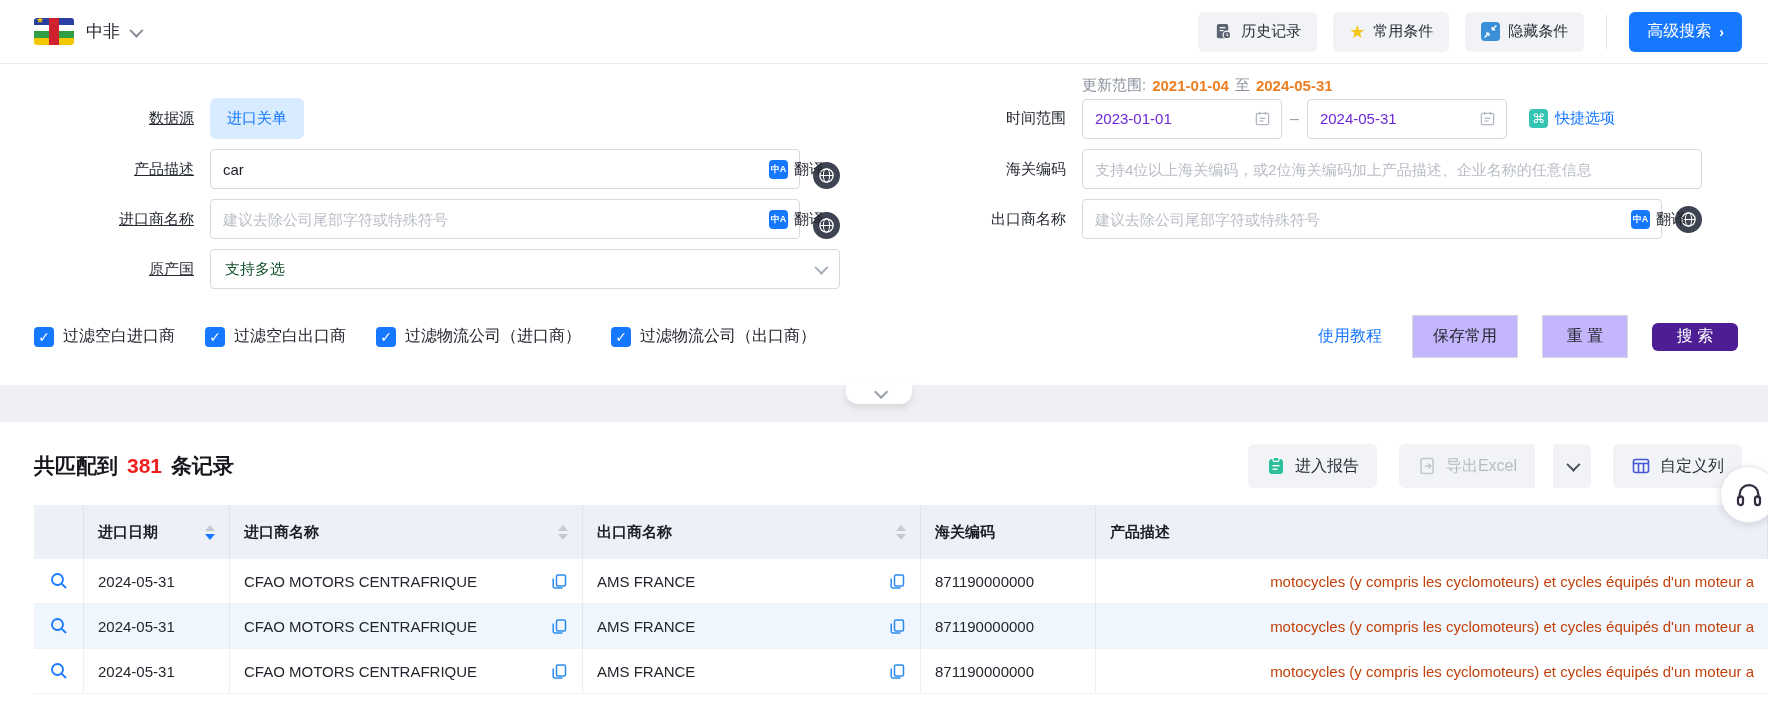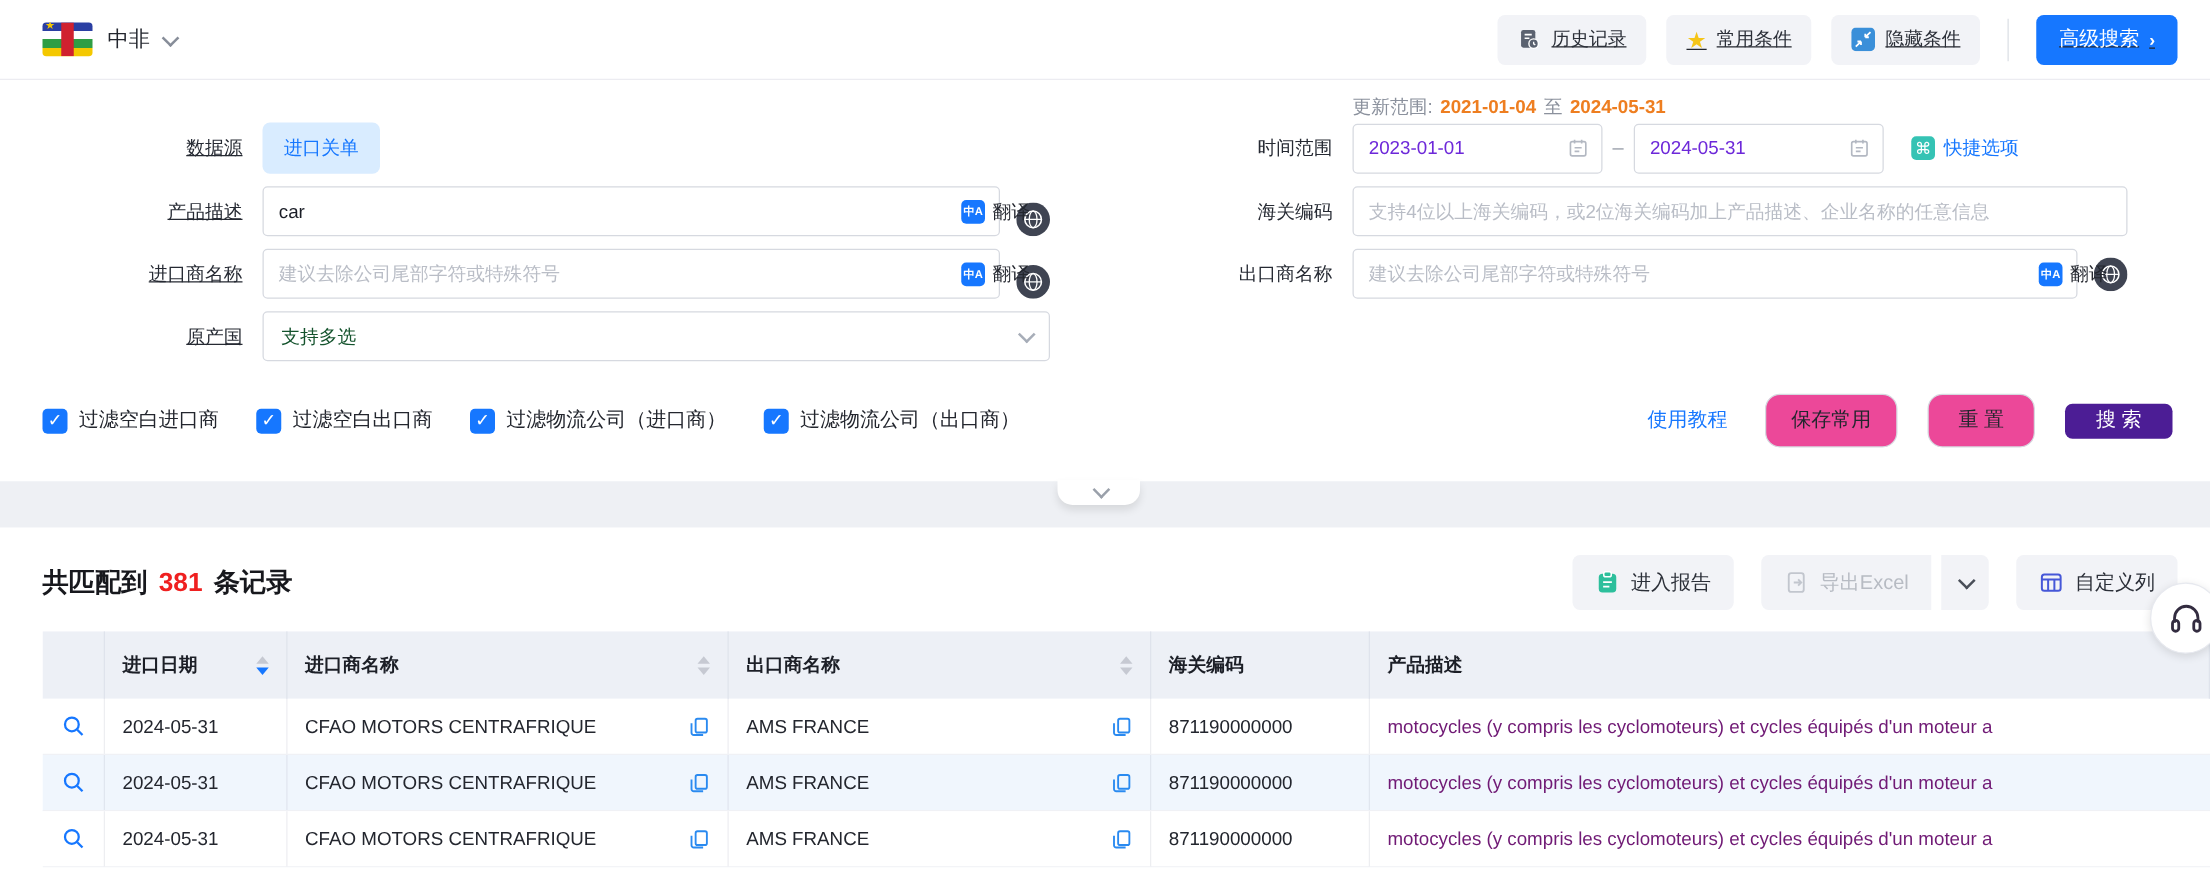--- a/index.html
+++ b/index.html
@@ -7,21 +7,21 @@
   .page{position:relative;width:1768px;height:716px;}
 
   
   .topbar{height:64px;background:#fff;border-bottom:1px solid #ececf1;display:flex;align-items:center;padding:0 26px 0 34px;box-sizing:border-box;}
   .flag{width:40px;height:27px;border-radius:3px;overflow:hidden;position:relative;flex:0 0 auto;
         background:linear-gradient(#2b3fa3 0 25%,#ffffff 25% 50%,#2f9e44 50% 75%,#f4c800 75% 100%);}
   .flag .band{position:absolute;left:15px;top:0;width:10px;height:27px;background:#d0212f;}
   .flag .star{position:absolute;left:2px;top:-3px;color:#f4c800;font-size:9px;}
   .country{font-size:17px;color:#23262e;margin-left:12px;}
   .chev{display:inline-block;width:8px;height:8px;border-right:2px solid #878d99;border-bottom:2px solid #878d99;transform:rotate(45deg) translateY(-2px);margin-left:10px;}
-  .tb-right{margin-left:auto;display:flex;align-items:center;gap:16px;text-decoration:underline;}
+  .tb-right{margin-left:auto;display:flex;align-items:center;gap:16px;}
   .tb-btn{height:40px;display:flex;align-items:center;gap:8px;background:#f2f3f7;border:none;border-radius:6px;padding:0 16px;font-size:15px;color:#2b2f38;font-family:inherit;cursor:pointer;}
   .star-ic{color:#f5c518;font-size:18px;line-height:1;}
   .vdiv{width:1px;height:34px;background:#dcdfe5;margin:0 6px;}
   .primary-btn{height:40px;background:#1677ff;color:#fff;border:none;border-radius:6px;padding:0 18px;font-size:16px;display:flex;align-items:center;gap:8px;font-family:inherit;cursor:pointer;}
   .primary-btn .arrow{font-size:14px;font-weight:bold;}
 
   
   .filter-panel{background:#fff;position:relative;padding:8px 0 27px 0;}
   .update-row{margin-left:1082px;height:26px;display:flex;align-items:center;font-size:15px;gap:6px;}
   .muted{color:#8b919d;}
@@ -44,33 +44,33 @@
   .quick{display:flex;align-items:center;gap:7px;margin-left:22px;font-size:15px;color:#1677ff;cursor:pointer;}
   .cmd-badge{width:19px;height:19px;background:#35c3b4;border-radius:4px;color:#fff;font-size:13px;display:flex;align-items:center;justify-content:center;}
   .select-box{width:100%;height:40px;border:1px solid #d6d9e0;border-radius:4px;display:flex;align-items:center;padding:0 14px;box-sizing:border-box;font-size:15px;color:#14532d;cursor:pointer;}
   .select-box .chev{margin-left:auto;border-color:#a7adb8;}
 
   .actions-row{display:flex;align-items:center;margin-top:26px;padding:0 30px 0 34px;}
   .cb-item{display:flex;align-items:center;gap:9px;margin-right:30px;cursor:pointer;}
   .cb{width:20px;height:20px;background:#1677ff;border-radius:4px;color:#fff;font-size:14px;font-weight:bold;display:flex;align-items:center;justify-content:center;flex:0 0 auto;}
   .cb-lbl{font-size:16px;color:#23262e;}
   .link{color:#1677ff;font-size:16px;background:none;border:none;cursor:pointer;font-family:inherit;margin-left:auto;}
-  .ghost-btn{height:43px;min-width:104px;background:#ec4899;border:1px solid #d6d9e0;border-radius:12px;font-size:16px;color:#23262e;font-family:inherit;cursor:pointer;margin-left:24px;padding:0 20px;}
+  .ghost-btn{height:43px;min-width:104px;background:#c4b5fd;border:1px solid #d6d9e0;border-radius:0;font-size:16px;color:#23262e;font-family:inherit;cursor:pointer;margin-left:24px;padding:0 20px;}
   .search-btn{height:28px;min-width:86px;background:#4c1d95;border:none;border-radius:6px;font-size:16px;color:#fff;font-family:inherit;cursor:pointer;margin-left:24px;padding:0 20px;}
   .collapse-tab{position:absolute;left:846px;bottom:-19px;width:66px;height:20px;background:#fff;border-radius:0 0 12px 12px;box-shadow:0 4px 7px rgba(0,0,0,.10);display:flex;align-items:center;justify-content:center;cursor:pointer;z-index:3;}
   .collapse-tab .chev{margin:0;transform:rotate(45deg) translateY(-3px);border-color:#9aa0aa;}
 
   
   .results{background:#fff;margin-top:37px;height:345px;padding-top:21px;box-sizing:border-box;position:relative;overflow:hidden;}
   .res-head{display:flex;align-items:center;padding:0 26px 0 34px;height:46px;}
   .res-title{font-size:21px;font-weight:bold;color:#17181d;display:flex;gap:9px;align-items:baseline;}
   .res-title .count{color:#ef2020;}
   .res-tools{margin-left:auto;display:flex;align-items:center;gap:22px;}
   .tool-btn{height:44px;display:flex;align-items:center;gap:9px;background:#f2f3f7;border:none;border-radius:6px;padding:0 18px;font-size:16px;color:#2b2f38;font-family:inherit;cursor:pointer;}
-  .export-group{display:flex;gap:8px;}
+  .export-group{display:flex;gap:18px;}
   .tool-btn.disabled{color:#b7bbc3;cursor:default;border-radius:6px 0 0 6px;}
   .tool-btn.chevseg{border-radius:0 6px 6px 0;padding:0 14px;}
   .tool-btn .chev{margin:0;border-color:#4a4f59;transform:rotate(45deg) translateY(-2px);}
 
   .tbl{margin:16px 0 0 34px;width:1734px;overflow:hidden;font-size:15px;}
   .tr{display:flex;align-items:stretch;white-space:nowrap;}
   .th{background:#edf0f6;font-weight:bold;color:#1c1f27;height:54px;}
   .td-row{height:44px;border-bottom:1px solid #f0f1f5;background:#fff;}
   .td-row.alt{background:#f0f6fd;}
   .cell{display:flex;align-items:center;padding:0 14px;box-sizing:border-box;border-right:1px solid rgba(155,163,180,.18);overflow:hidden;}
@@ -79,21 +79,21 @@
   .c1{width:146px;flex:0 0 auto;justify-content:space-between;}
   .c2{width:353px;flex:0 0 auto;justify-content:space-between;}
   .c3{width:338px;flex:0 0 auto;justify-content:space-between;}
   .c4{width:175px;flex:0 0 auto;}
   .c5{flex:1 1 auto;border-right:none;min-width:0;}
   .sorter{display:flex;flex-direction:column;gap:3px;margin-left:8px;}
   .car-up{width:0;height:0;border-left:5px solid transparent;border-right:5px solid transparent;border-bottom:6px solid #c6c9d2;}
   .car-dn{width:0;height:0;border-left:5px solid transparent;border-right:5px solid transparent;border-top:6px solid #c6c9d2;}
   .car-dn.active{border-top-color:#1677ff;}
   .icon-btn{background:none;border:none;padding:0;cursor:pointer;display:flex;align-items:center;}
-  .desc-cell{color:#701a75;}
+  .desc-cell{color:#c2410c;justify-content:flex-end;}
 
   .fab{position:absolute;left:1720px;top:466px;width:55px;height:55px;background:#fff;border:1px solid #e7e9ef;border-radius:50%;box-shadow:0 2px 8px rgba(0,0,0,.12);display:flex;align-items:center;justify-content:center;z-index:5;cursor:pointer;}
 </style>
 </head>
 <body>
 
 <div class="page">
 
   <div class="topbar">
     <div class="flag">

